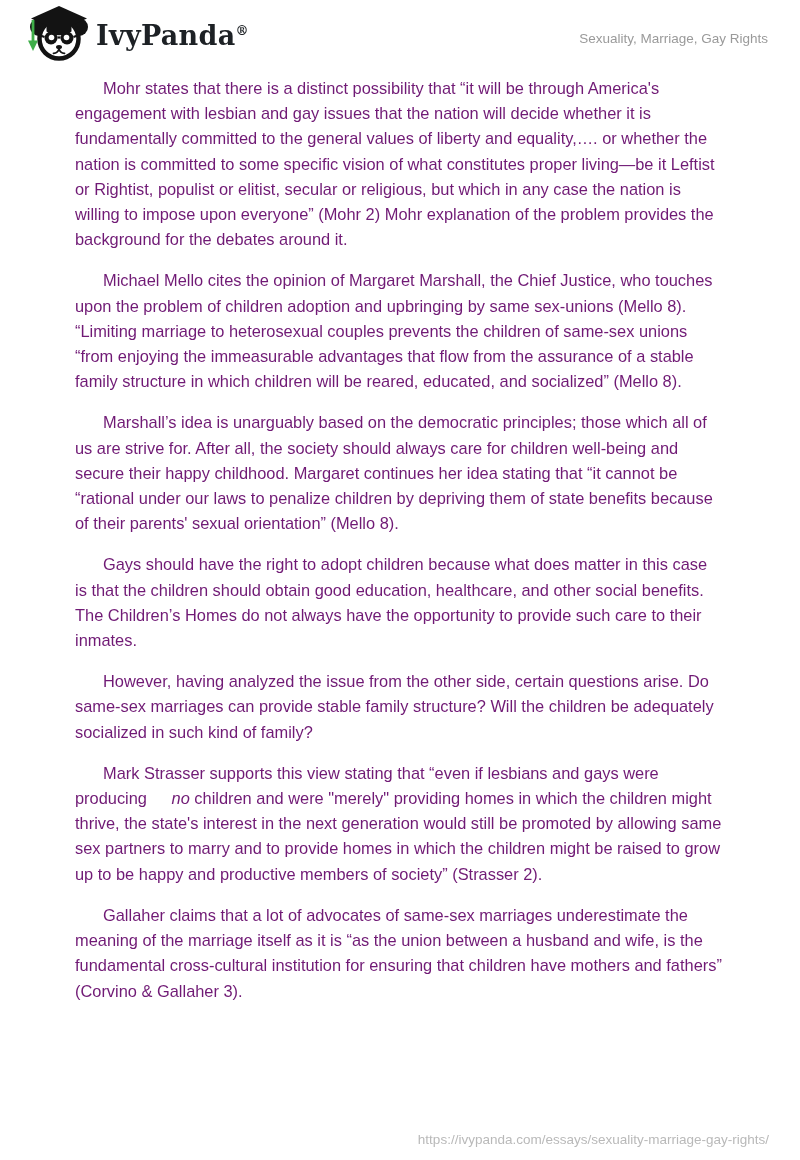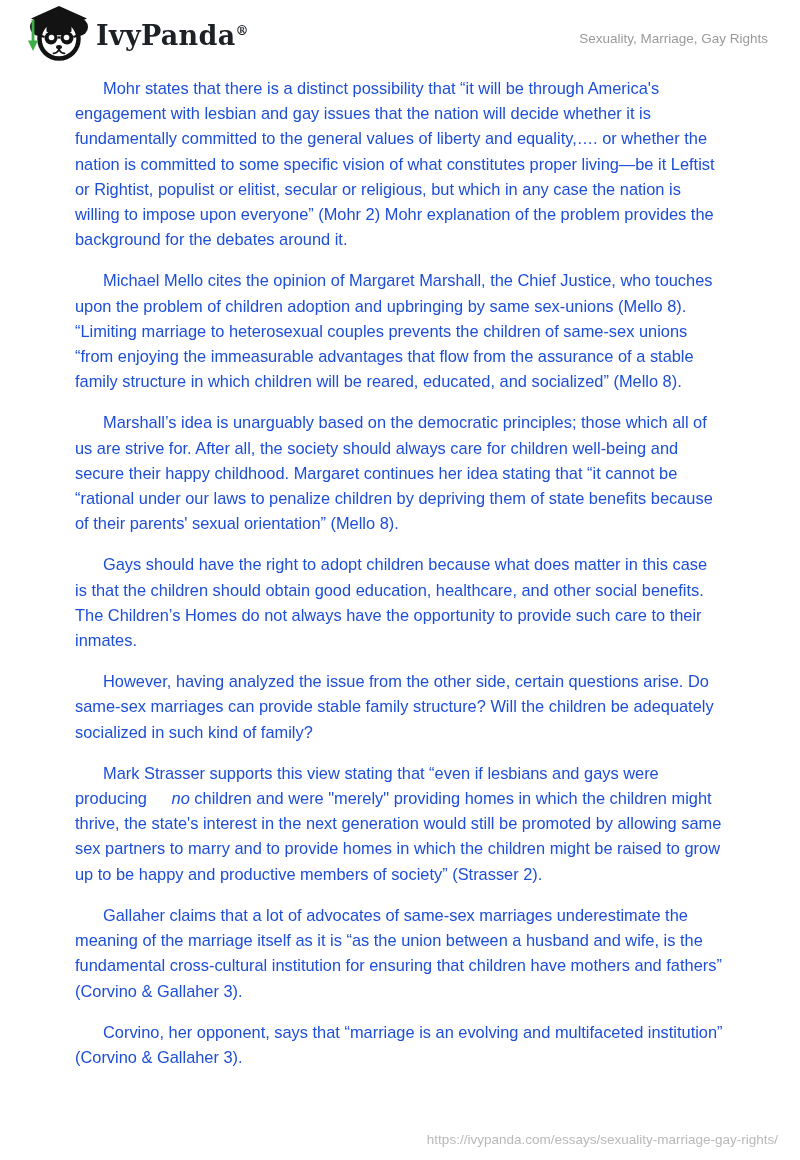--- a/index.html
+++ b/index.html
@@ -31,29 +31,29 @@
   }
   .brand-text sup { font-size: 13px; font-weight: 700; vertical-align: super; }
   .doc-title {
     color: #9a9a9a;
     font-size: 13.5px;
     margin-top: 29px;
   }
   main {
     width: 648px;
     margin: 12px 77px 0 75px;
-    color: #1d4ed8;
+    color: #701a75;
     font-size: 16.4px;
     line-height: 25.2px;
   }
   main p { margin: 0 0 16px 0; text-indent: 28px; text-align: left; }
   main em { font-style: italic; margin-left: 20px; }
   footer {
     position: absolute;
-    right: 22px;
+    right: 31px;
     bottom: 13px;
     color: #b9b9b9;
     font-size: 13.5px;
   }
 </style>
 </head>
 <body>
 
 <header>
   <div class="brand">
@@ -87,18 +87,17 @@
 </header>
 
 <main>
     <p><span>Mohr states that there is a distinct possibility that “it will be through America's engagement with lesbian and gay issues that the nation will decide whether it is fundamentally committed to the general values of liberty and equality,…. or whether the nation is committed to some specific vision of what constitutes proper living—be it Leftist or Rightist, populist or elitist, secular or religious, but which in any case the nation is willing to impose upon everyone” (Mohr 2) Mohr explanation of the problem provides the background for the debates around it.</span></p>
     <p><span>Michael Mello cites the opinion of Margaret Marshall, the Chief Justice, who touches upon the problem of children adoption and upbringing by same sex-unions (Mello 8). “Limiting marriage to heterosexual couples prevents the children of same-sex unions “from enjoying the immeasurable advantages that flow from the assurance of a stable family structure in which children will be reared, educated, and socialized” (Mello 8).</span></p>
     <p><span>Marshall’s idea is unarguably based on the democratic principles; those which all of us are strive for. After all, the society should always care for children well-being and secure their happy childhood. Margaret continues her idea stating that “it cannot be “rational under our laws to penalize children by depriving them of state benefits because of their parents' sexual orientation” (Mello 8).</span></p>
     <p><span>Gays should have the right to adopt children because what does matter in this case is that the children should obtain good education, healthcare, and other social benefits. The Children’s Homes do not always have the opportunity to provide such care to their inmates.</span></p>
     <p><span>However, having analyzed the issue from the other side, certain questions arise. Do same-sex marriages can provide stable family structure? Will the children be adequately socialized in such kind of family?</span></p>
     <p><span>Mark Strasser supports this view stating that “even if lesbians and gays were producing </span><em>no</em><span> children and were "merely" providing homes in which the children might thrive, the state's interest in the next generation would still be promoted by allowing same sex partners to marry and to provide homes in which the children might be raised to grow up to be happy and productive members of society” (Strasser 2).</span></p>
     <p><span>Gallaher claims that a lot of advocates of same-sex marriages underestimate the meaning of the marriage itself as it is “as the union between a husband and wife, is the fundamental cross-cultural institution for ensuring that children have mothers and fathers” (Corvino &amp; Gallaher 3).</span></p>
-    <p><span>Corvino, her opponent, says that “marriage is an evolving and multifaceted institution” (Corvino &amp; Gallaher 3).</span></p>
   </main>
 
 <footer>
   <span>https://ivypanda.com/essays/sexuality-marriage-gay-rights/</span>
 </footer>
 
 </body></html>

